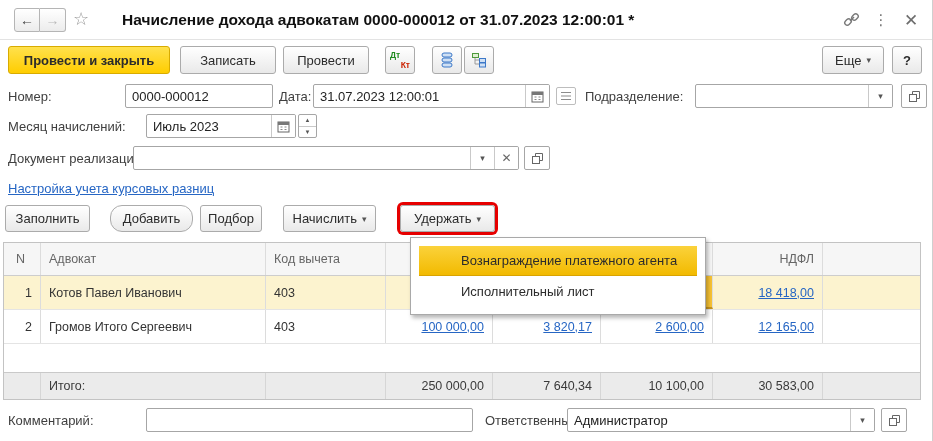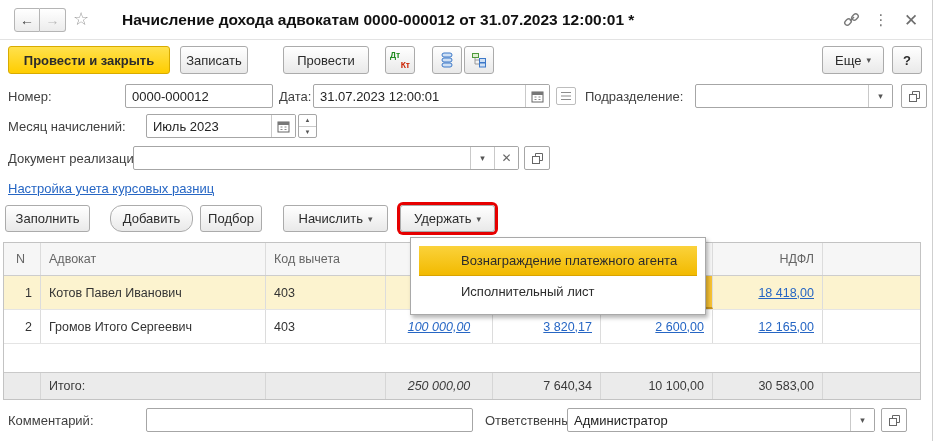--- a/index.html
+++ b/index.html
@@ -16,21 +16,21 @@
   .star { position: absolute; left: 73px; top: 8px; font-size: 18px; color: #9a9a9a; }
   .doc-title { position: absolute; left: 122px; top: 0; height: 40px; line-height: 40px; font-size: 15.5px; font-weight: bold; color: #111; white-space: nowrap; }
   .tb-ico { position: absolute; top: 10px; width: 22px; height: 20px; display: flex; align-items: center; justify-content: center; color: #7a7a7a; cursor: pointer; }
   .tb-ico.link { left: 840px; }
   .tb-ico.dots { left: 870px; font-size: 15px; letter-spacing: 0; }
   .tb-ico.close { left: 900px; font-size: 17px; color: #6e6e6e; }
 
   
   .btn { position: absolute; top: 46px; height: 28px; border: 1px solid #ababab; border-radius: 3px; background: linear-gradient(#ffffff,#e9e9e9); font-size: 13px; color: #2b2b2b; display: inline-flex; align-items: center; justify-content: center; cursor: pointer; white-space: nowrap; padding: 0 10px; }
   .btn-primary { left: 8px; width: 162px; background: linear-gradient(#ffe14d,#ffcd00); border-color: #d8ab00; font-weight: bold; }
-  .btn-save  { left: 180px; width: 68px; }
+  .btn-save  { left: 180px; width: 96px; }
   .btn-post  { left: 283px; width: 86px; }
   .iconbtn   { padding: 0; }
   .btn-dtkt  { left: 385px; width: 30px; }
   .btn-reg   { left: 432px; width: 30px; }
   .btn-struct{ left: 464px; width: 30px; }
   .btn-more  { left: 822px; width: 62px; }
   .btn-help  { left: 892px; width: 30px; font-weight: bold; }
   .caret { font-size: 9px; color: #555; margin-left: 5px; }
   .dtkt { position: relative; width: 20px; height: 20px; font-size: 8.5px; font-weight: bold; }
   .dtkt .dt { position: absolute; left: 0; top: 0; color: #1e8a1e; }
@@ -48,32 +48,32 @@
   .spinner { position: absolute; width: 19px; height: 24px; border: 1px solid #a6a6a6; border-radius: 2px; background: #fff; display: flex; flex-direction: column; }
   .spin { flex: 1; display: flex; align-items: center; justify-content: center; font-size: 6px; color: #555; cursor: pointer; }
   .spin.up { border-bottom: 1px solid #c9c9c9; }
   .link { position: absolute; font-size: 13px; color: #2666c4; text-decoration: underline; cursor: pointer; white-space: nowrap; }
 
   
   .tbtn { position: absolute; top: 205px; height: 27px; border: 1px solid #ababab; border-radius: 3px; background: linear-gradient(#ffffff,#e9e9e9); font-size: 13px; color: #2b2b2b; display: inline-flex; align-items: center; justify-content: center; cursor: pointer; padding: 0 10px; white-space: nowrap; }
   .t-fill { left: 5px;  width: 85px; }
   .t-add  { left: 110px; width: 83px; border-radius: 12px; }
   .t-pick { left: 200px; width: 62px; }
-  .t-accr { left: 283px; width: 105px; }
+  .t-accr { left: 283px; width: 93px; }
   .t-hold { left: 400px; width: 95px; box-shadow: 0 0 0 3px #e60000; }
 
   
   .grid { position: absolute; left: 3px; top: 242px; width: 918px; height: 158px; border: 1px solid #c3c3c3; background: #fff; display: flex; flex-direction: column; font-size: 12.5px; }
   .trow { display: flex; width: 100%; }
   .cell { padding: 0 8px; display: flex; align-items: center; overflow: hidden; white-space: nowrap; border-right: 1px solid #dcdcdc; }
   .cell:last-child { border-right: none; }
   .c0 { width: 37px; justify-content: flex-end; }
   .c1 { width: 225px; }
   .c2 { width: 120px; }
-  .c3 { width: 107px; justify-content: center; font-style: italic; }
+  .c3 { width: 107px; justify-content: flex-end; }
   .c4 { width: 108px; justify-content: flex-end; }
   .c5 { width: 112px; justify-content: flex-end; }
   .c6 { width: 110px; justify-content: flex-end; }
   .c7 { flex: 1; }
   .thead { height: 33px; background: #f6f6f6; color: #666; border-bottom: 1px solid #cdcdcd; }
   .thead .c0 { justify-content: flex-start; padding-left: 12px; }
   .r { height: 34px; border-bottom: 1px solid #e4e4e4; cursor: default; }
   .r.sel { background: #fcf3cf; }
   .curcell { background: #f8c334; border-bottom: 2px solid #c8951d; }
   .numlink { color: #2666c4; text-decoration: underline; cursor: pointer; }

